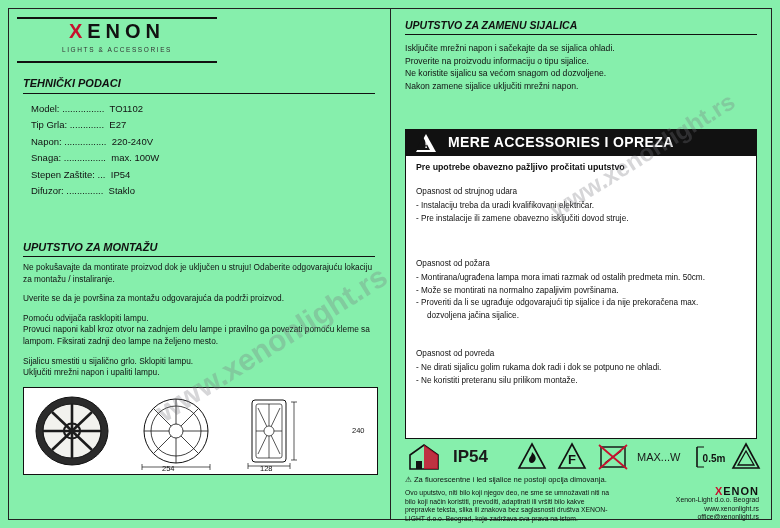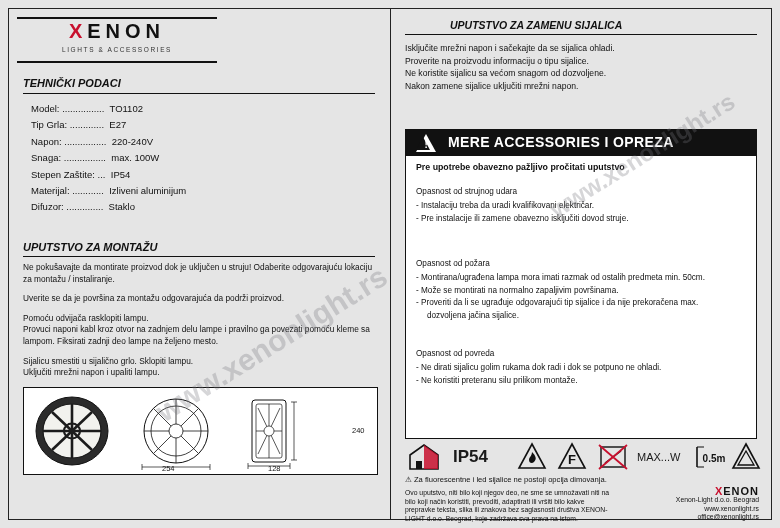--- a/index.html
+++ b/index.html
@@ -8,21 +8,21 @@
     background: #ffffff;
   }
   body {
     font-family: "Liberation Sans", sans-serif;
     color: #1a1a1a;
   }
   #page {
     position: relative;
     width: 780px;
     height: 528px;
-    background: #e5e5e5;
+    background: #86efac;
     overflow: hidden;
     box-sizing: border-box;
   }
   .frame {
     position: absolute;
     left: 8px;
     top: 8px;
     width: 764px;
     height: 512px;
     border: 1px solid #222;
@@ -163,21 +163,20 @@
     box-sizing: border-box;
   }
   .r-title {
     position: absolute;
     left: 14px;
     top: 10px;
     font-size: 10.5px;
     font-weight: bold;
     font-style: italic;
     color: #111;
-    margin-left: 45px;
   }
   .r-underline {
     position: absolute;
     left: 14px;
     top: 25px;
     width: 352px;
     height: 1px;
     background: #111;
   }
   .replace-text {
@@ -358,21 +357,20 @@
 
     <div class="sec-title" style="left:14px; top:68px;">TEHNIČKI PODACI</div>
     <div class="sec-underline" style="left:14px; top:84px; width:352px;"></div>
 
     <div class="spec-list" id="spec-list">
         <div class="spec-row"><span>Model: ................</span><span>  TO1102</span></div>
         <div class="spec-row"><span>Tip Grla: .............</span><span>  E27</span></div>
         <div class="spec-row"><span>Napon: ................</span><span>  220-240V</span></div>
         <div class="spec-row"><span>Snaga: ................</span><span>  max. 100W</span></div>
         <div class="spec-row"><span>Stepen Zaštite: ...</span><span>  IP54</span></div>
-        <div class="spec-row"><span>Materijal: ............</span><span>  Izliveni aluminijum</span></div>
         <div class="spec-row"><span>Difuzor: ..............</span><span>  Staklo</span></div>
       </div>
 
     <div class="sec-title" style="left:14px; top:232px;">UPUTSTVO ZA MONTAŽU</div>
     <div class="sec-underline" style="left:14px; top:247px; width:352px;"></div>
 
     <div class="montaza-text" id="montaza-text">
         <p>Ne pokušavajte da montirate proizvod dok je uključen u struju! Odaberite odgovarajuću lokaciju za montažu / instaliranje.</p>
         <p>Uverite se da je površina za montažu odgovarajuća da podrži proizvod.</p>
         <p class="tight">Pomoću odvijača rasklopiti lampu.</p>
@@ -423,21 +421,21 @@
         </g>
         <circle cx="27" cy="37" r="5" fill="#fff" stroke="#111" stroke-width="0.7"></circle>
         <path d="M6 72 H48" stroke="#111" stroke-width="0.7"></path>
         <path d="M6 69 V75 M48 69 V75" stroke="#111" stroke-width="0.7"></path>
         <path d="M52 8 V66" stroke="#111" stroke-width="0.7"></path>
         <path d="M49 8 H55 M49 66 H55" stroke="#111" stroke-width="0.7"></path>
       </svg>
 
       <div class="dim-label" style="left:284px; top:38px;padding-left:44px;">240</div>
       <div class="dim-label" style="left:138px; top:76px;">254</div>
-      <div class="dim-label" style="left:244px; top:76px;">128</div>
+      <div class="dim-label" style="left:236px; top:76px;">128</div>
     </div>
   </div>
 
   <div class="right">
 
     <div class="r-title">UPUTSTVO ZA ZAMENU SIJALICA</div>
     <div class="r-underline"></div>
 
     <div class="replace-text" id="replace-text">
         <div>Isključite mrežni napon i sačekajte da se sijalica ohladi.</div>

